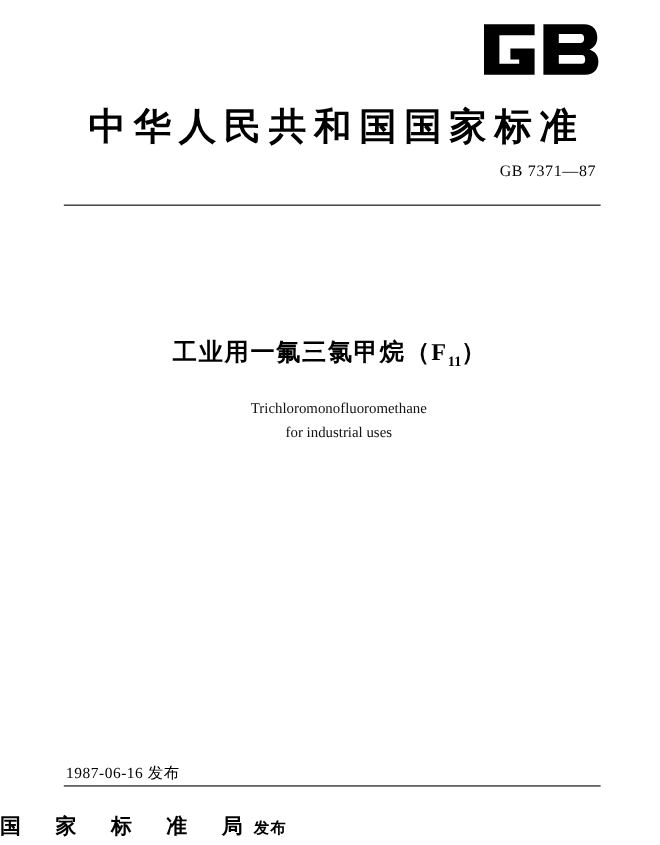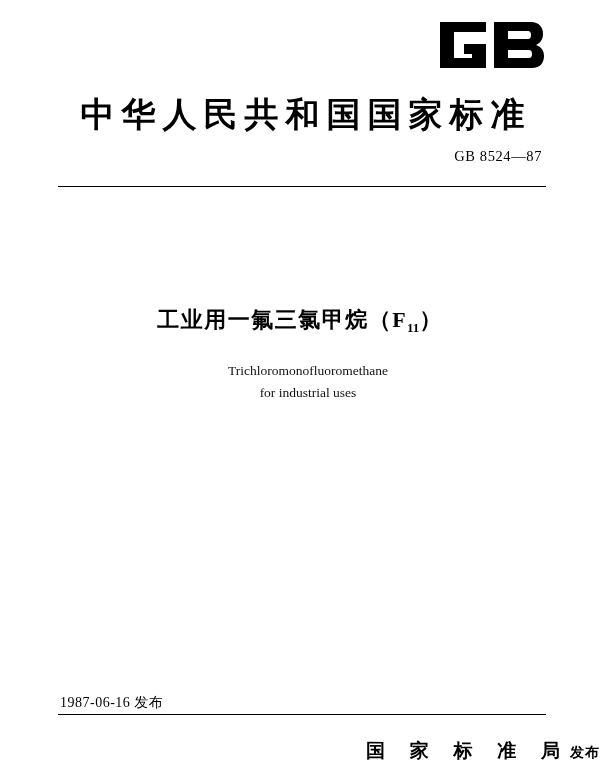--- a/index.html
+++ b/index.html
@@ -117,22 +117,22 @@
     font-family: "Liberation Serif", serif;
     letter-spacing: 0.5px;
   }
 
   
   .publisher {
     position: absolute;
     top: 738px;
     left: 0;
     right: 0;
-    text-align: right;
-    font-family: Liberation Serif, serif;
+    text-align: left;
+    font-family: Liberation Mono, monospace;
     font-size: 19px;
     font-weight: bold;
     letter-spacing: 10px;
     white-space: nowrap;
   }
   .publisher .pub-verb {
     font-size: 14px;
     font-weight: bold;
     letter-spacing: 1px;
   }
@@ -152,21 +152,21 @@
                  M72 17 L92 17 C94 17 95 18.5 95 21 C95 23.5 94 25 92 25 L72 25 Z
                  M72 36 L93 36 C95 36 96 37.5 96 40 C96 42.5 95 44 93 44 L72 44 Z" fill-rule="evenodd"></path>
 
         <rect x="4" y="8" width="46" height="2" opacity="0.0"></rect>
       </g>
     </svg>
   </div>
 
   <div class="std-header">中华人民共和国国家标准</div>
 
-  <div class="std-number">GB  8524—87</div>
+  <div class="std-number">GB  7371—87</div>
 
   <div class="rule rule-top"></div>
 
   <div class="title-cn">
     <span>工业用一氟三氯甲烷（F</span><span class="sub">11</span><span>）</span>
   </div>
 
   <div class="title-en">
     <div>Trichloromonofluoromethane</div>
     <div>for industrial uses</div>

